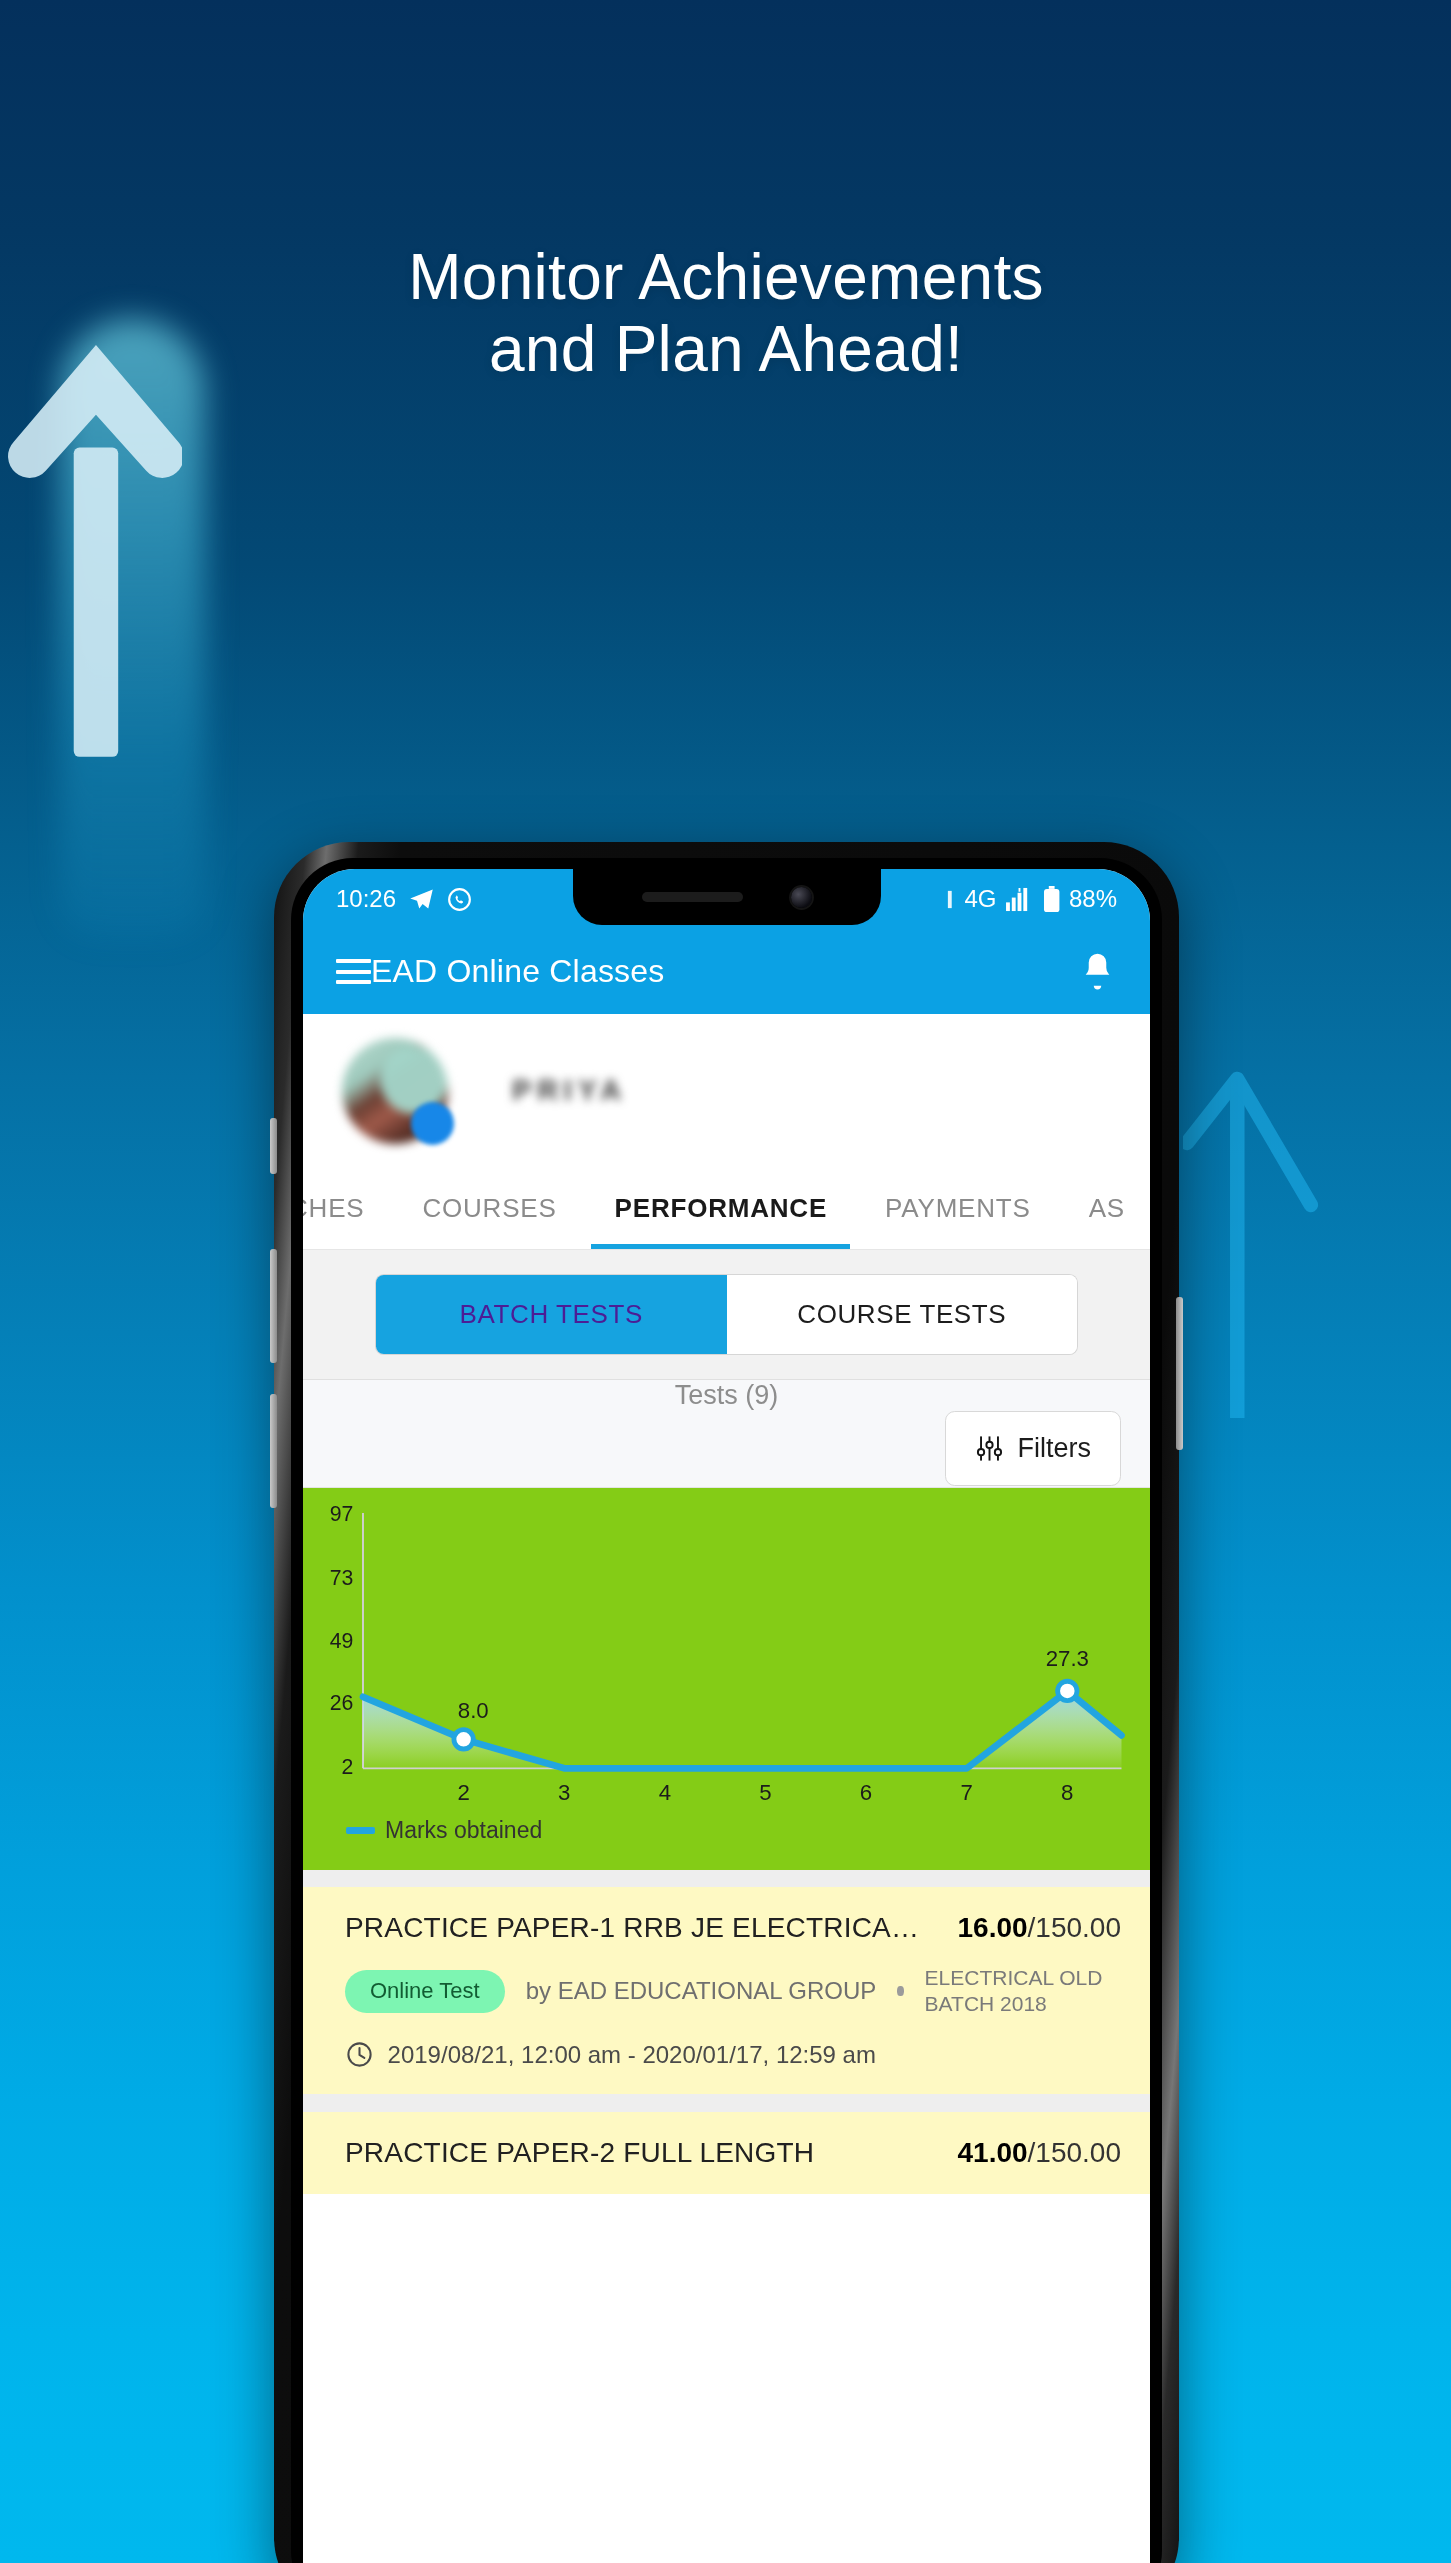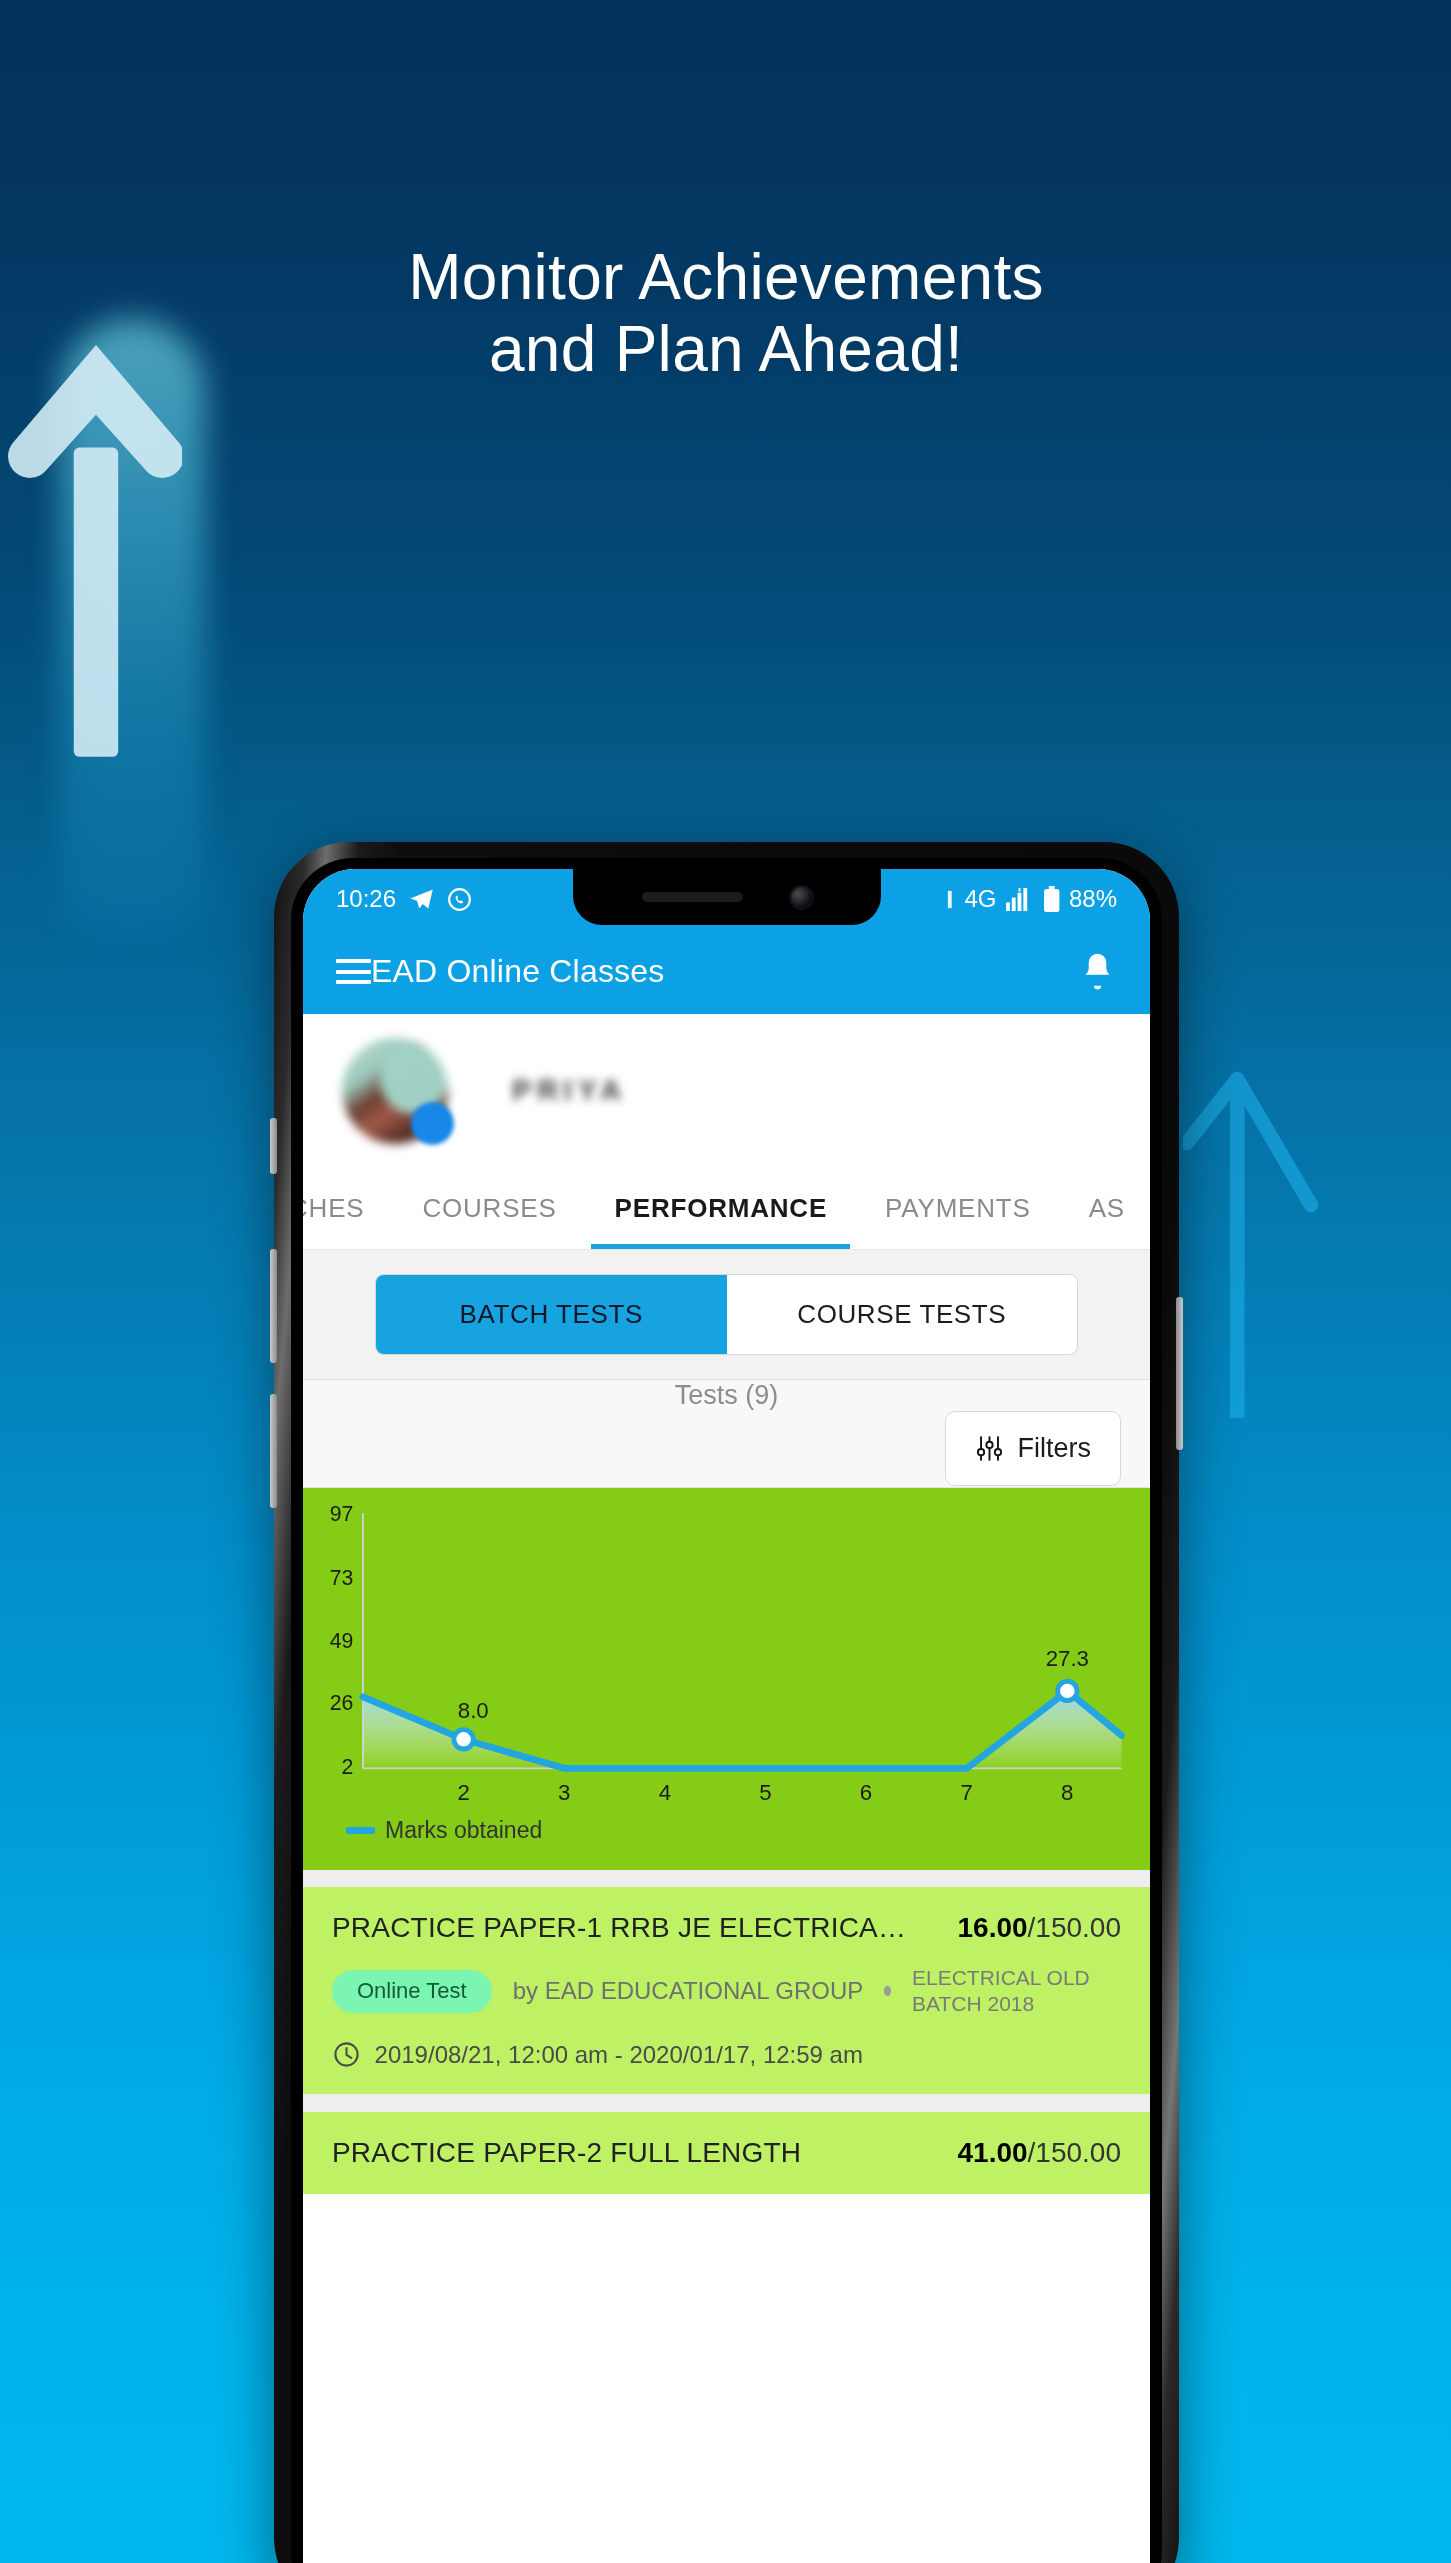--- a/index.html
+++ b/index.html
@@ -192,21 +192,21 @@
   .segment {
     display:flex; border-radius:7.7px; overflow:hidden;
     box-shadow:0 0 0 1px #d6d6d6;
     width:701px; height:79px;
   }
   .seg {
     flex:1; display:flex; align-items:center; justify-content:center;
     font-size:26px; letter-spacing:0.6px;
     background:#fff; color:#1c1c1c;
   }
-  .seg.on { background:#16a3e0; color:#0f172a; }
+  .seg.on { background:#16a3e0; color:#4c1d95; }
 
   
   .testshead {
     height:108px; background:#f7f8fa;
     display:flex; align-items:center; padding:0 29px;
     border-bottom:1px solid #e4e4e4;
     flex-direction:column;
   }
   .tests-count { font-size:27px; color:#8d8d8d; }
   .filters {
@@ -223,21 +223,21 @@
   .legend {
     display:flex; align-items:center; gap:10px;
     padding:1.9px 0 15.5px 43px;
     font-size:23px; color:#333;
   }
   .legend-swatch { width:29px; height:6.8px; border-radius:1.9px; background:#22a5e0; }
 
   .divider { height:17.4px; background:#eeeeee; }
 
   
-  .card { background:#bef264; padding:25px 29px 25px 29px; }
+  .card { background:#fef9c3; padding:25px 29px 25px 42px; }
   .card-top { display:flex; align-items:baseline; }
   .card-title {
     font-size:28px; color:#212121; letter-spacing:0.2px;
     white-space:nowrap; overflow:hidden;
   }
   .card-score { margin-left:auto; font-size:28px; color:#333; white-space:nowrap; }
   .card-score b { color:#000; font-weight:700; }
   .card-meta { display:flex; align-items:center; margin-top:21px; gap:21px; }
   .pill {
     background:#7df5b2; color:#125c33;

